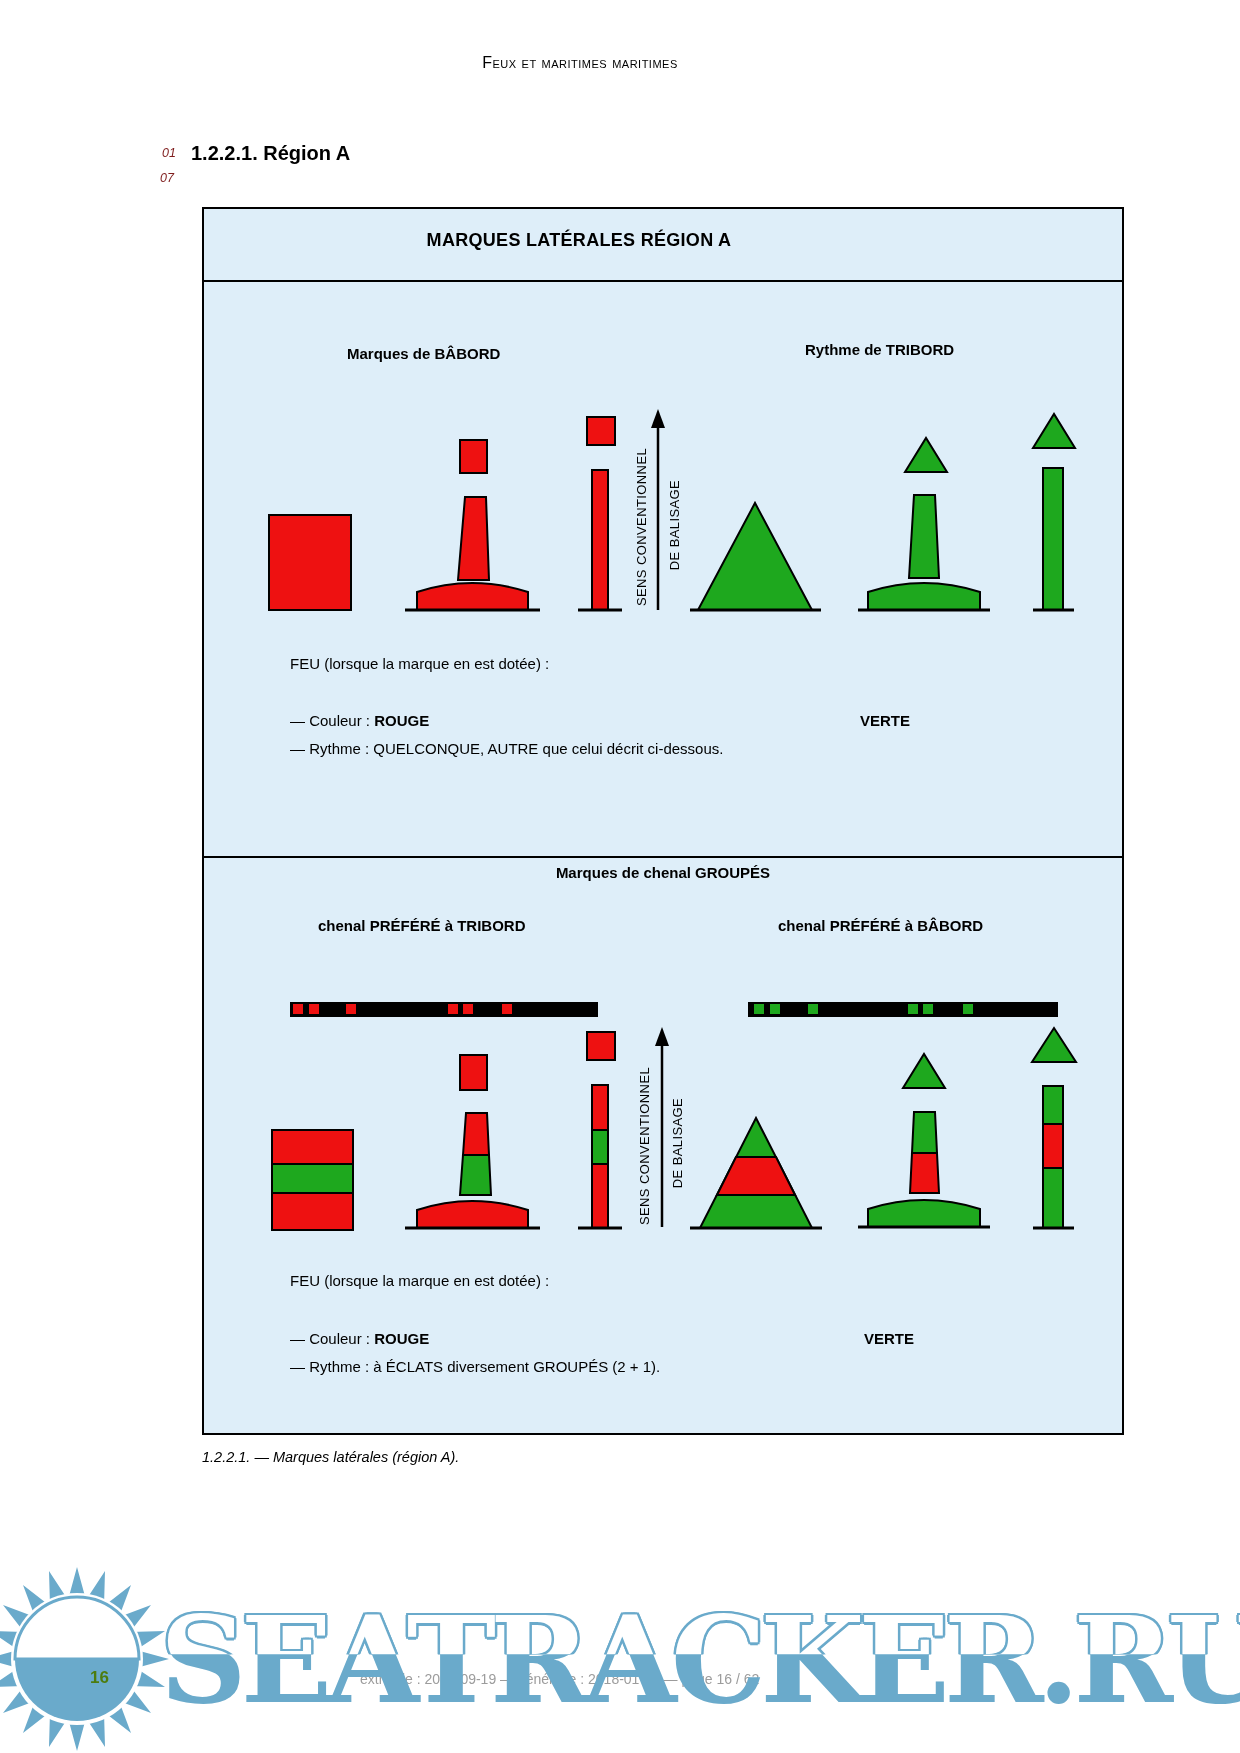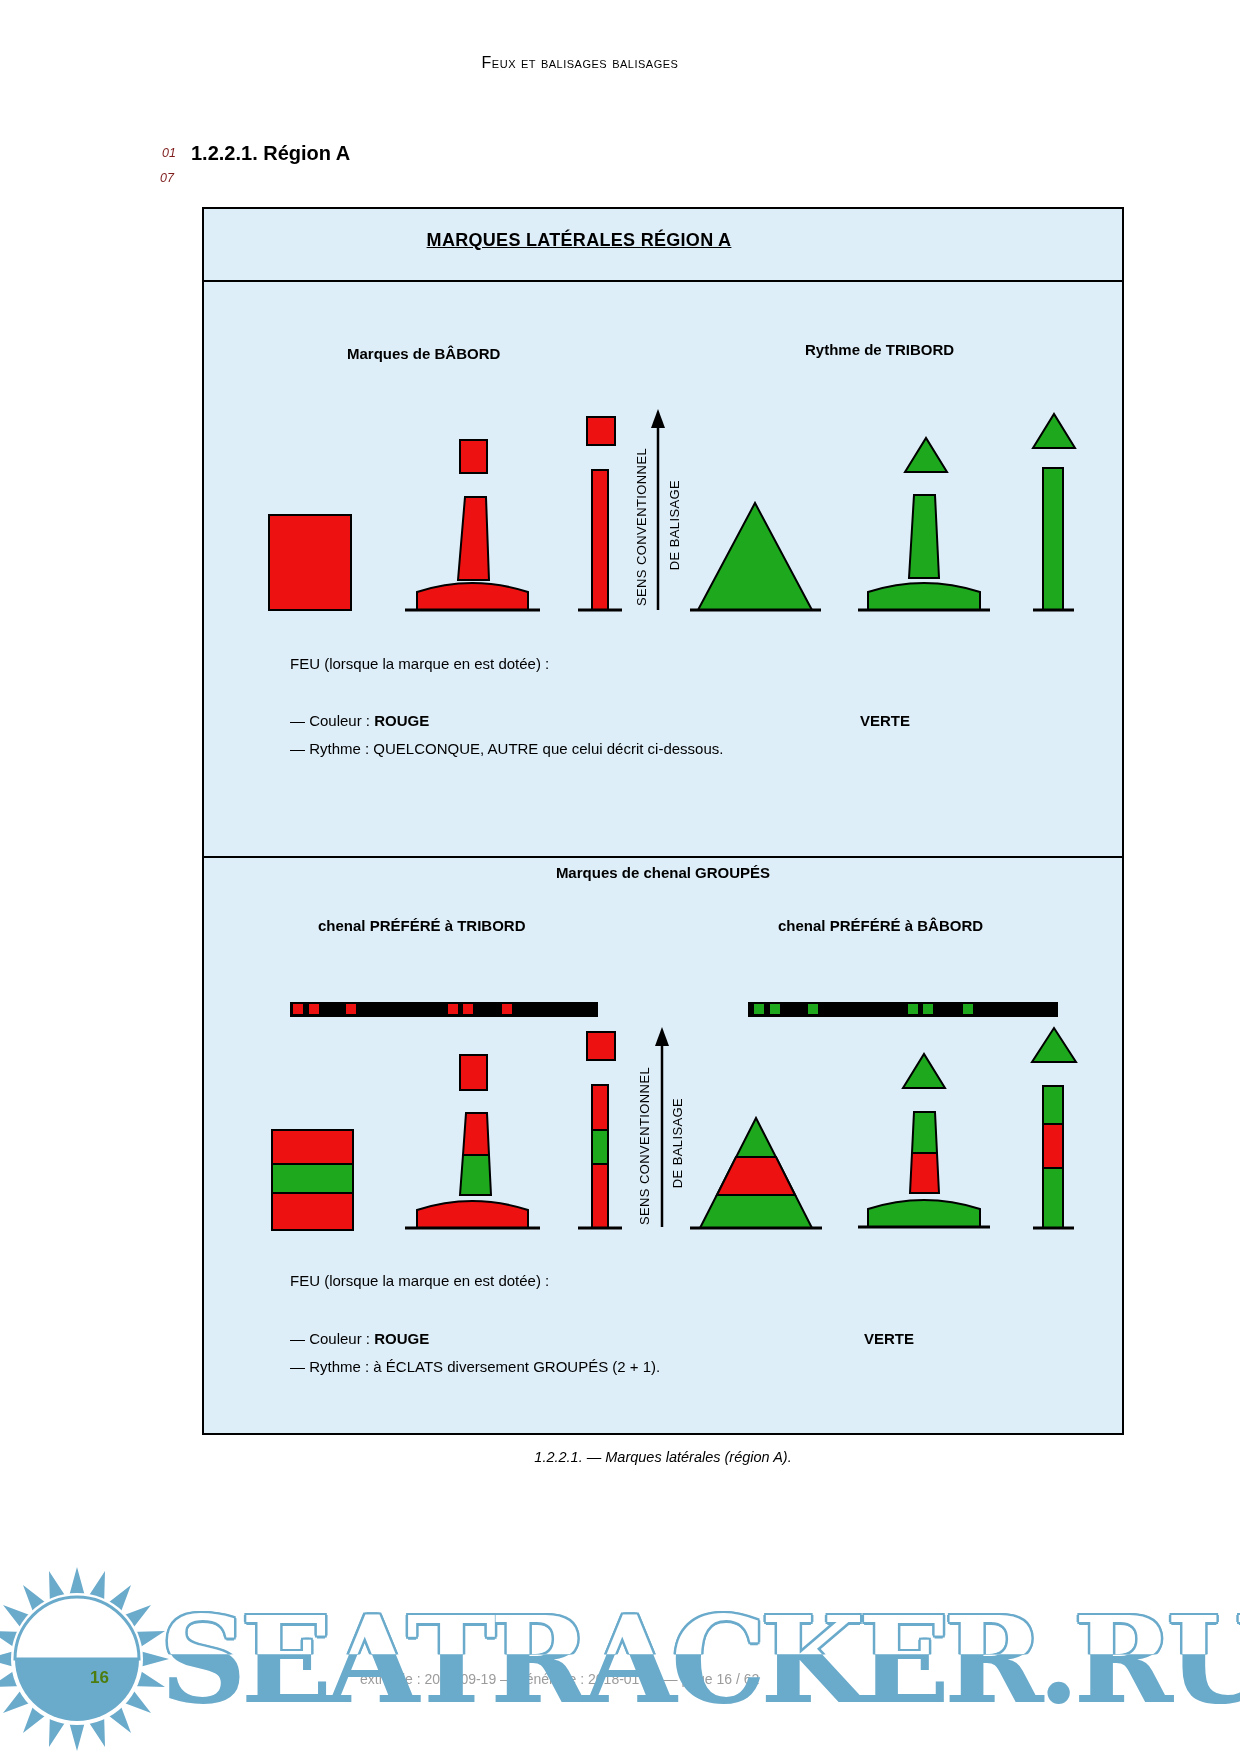--- a/index.html
+++ b/index.html
@@ -4,47 +4,47 @@
 <style>
   html,body{margin:0;padding:0;background:#fff;}
   .page{position:relative;width:1240px;height:1753px;background:#ffffff;overflow:hidden;
         font-family:"Liberation Sans","DejaVu Sans",sans-serif;color:#000;}
   .abs{position:absolute;}
   .running-header{left:80px;top:54px;width:1000px;text-align:center;
         font-variant:small-caps;font-size:16px;letter-spacing:.5px;}
   .margin-num{font-style:italic;font-size:12.5px;color:#7f1d1d;}
   .section-heading{font-weight:bold;font-size:20px;}
   .figure-box{left:202px;top:207px;width:918px;height:1224px;border:2px solid #000;}
-  .fig-title{left:202px;top:230px;width:754px;text-align:center;font-weight:bold;font-size:18px;letter-spacing:.3px;text-decoration:underline;}
+  .fig-title{left:202px;top:230px;width:754px;text-align:center;font-weight:bold;font-size:18px;letter-spacing:.3px;}
   .hline{left:204px;width:920px;height:2px;background:#000;}
   .col-label{font-weight:bold;font-size:15px;white-space:nowrap;}
   .center-label{left:202px;width:922px;text-align:center;font-weight:bold;font-size:15px;}
   .bodyline{font-size:15px;white-space:nowrap;}
   .boldword{font-weight:bold;}
   .vlabel{width:160px;height:14px;font-size:13px;letter-spacing:.4px;text-align:center;
           transform:rotate(-90deg);white-space:nowrap;}
-  .caption{left:202px;top:1449px;width:922px;text-align:center;font-style:italic;font-size:14.5px;}
+  .caption{left:202px;top:1449px;width:922px;text-align:left;font-style:italic;font-size:14.5px;}
   .footer-text{left:360px;top:1671px;font-size:14px;z-index:4;}
   .page-number{left:90px;top:1668px;font-size:17px;font-weight:600;z-index:7;}
   .wm-text{left:160px;top:1588px;font-family:"DejaVu Serif","Liberation Serif",serif;
            font-weight:bold;font-size:120px;line-height:1.2;letter-spacing:-6px;white-space:nowrap;}
   .wm-base{z-index:5;}
   .wm-top{z-index:6;color:#fff;clip-path:inset(0 0 54% 0);
           text-shadow:2.5px 0 0 #6aaacb,-2.5px 0 0 #6aaacb,0 2.5px 0 #6aaacb,0 -2.5px 0 #6aaacb,
                       1.8px 1.8px 0 #6aaacb,-1.8px 1.8px 0 #6aaacb,1.8px -1.8px 0 #6aaacb,-1.8px -1.8px 0 #6aaacb;}
   .sun{left:-18px;top:1564px;z-index:3;}
   svg .outlined{stroke:#000;stroke-width:2px;}
   svg .ground{stroke:#000;stroke-width:3px;}
 </style>
 </head>
 <body>
 
 <div class="page">
 
-  <div class="abs running-header">Feux et balisages balisages</div>
+  <div class="abs running-header">Feux et maritimes maritimes</div>
   <div class="abs margin-num" style="left:162px;top:146px;">01</div>
   <div class="abs section-heading" style="left:191px;top:142px;">1.2.2.1. Région A</div>
   <div class="abs margin-num" style="left:160px;top:171px;">07</div>
 
   <div class="abs figure-box" style="background-color: rgb(222, 238, 249);"></div>
   <div class="abs fig-title">MARQUES LATÉRALES RÉGION A</div>
   <div class="abs hline" style="top:280px;"></div>
 
   <div class="abs col-label" style="left:347px;top:345px;">Marques de BÂBORD</div>
   <div class="abs col-label" style="left:805px;top:341px;">Rythme de TRIBORD</div>

